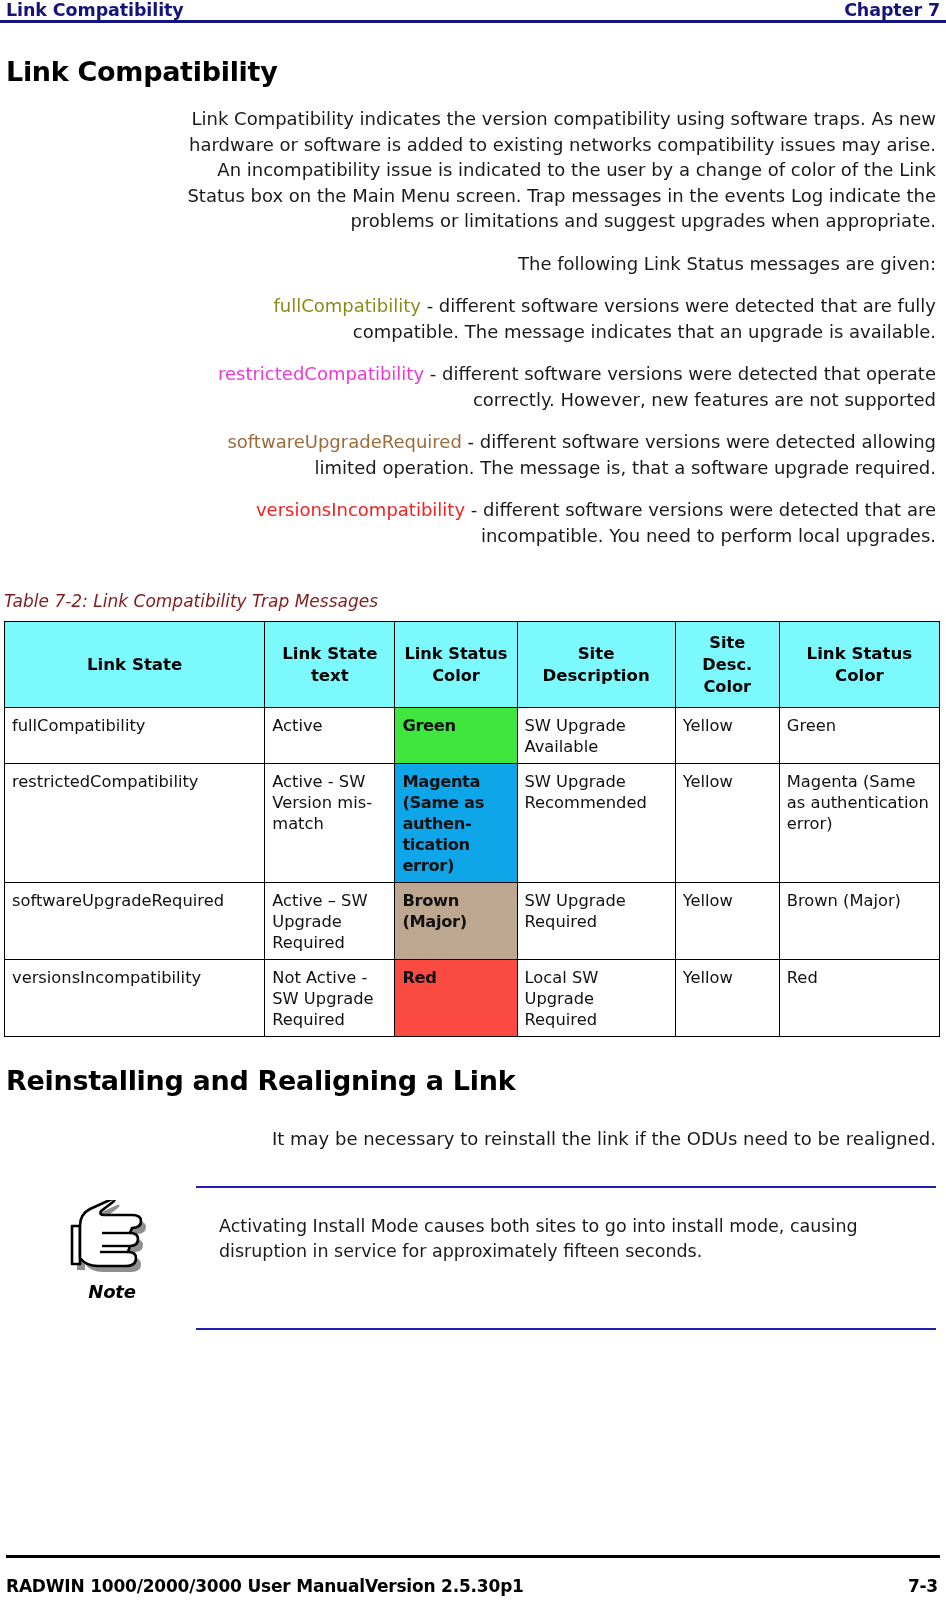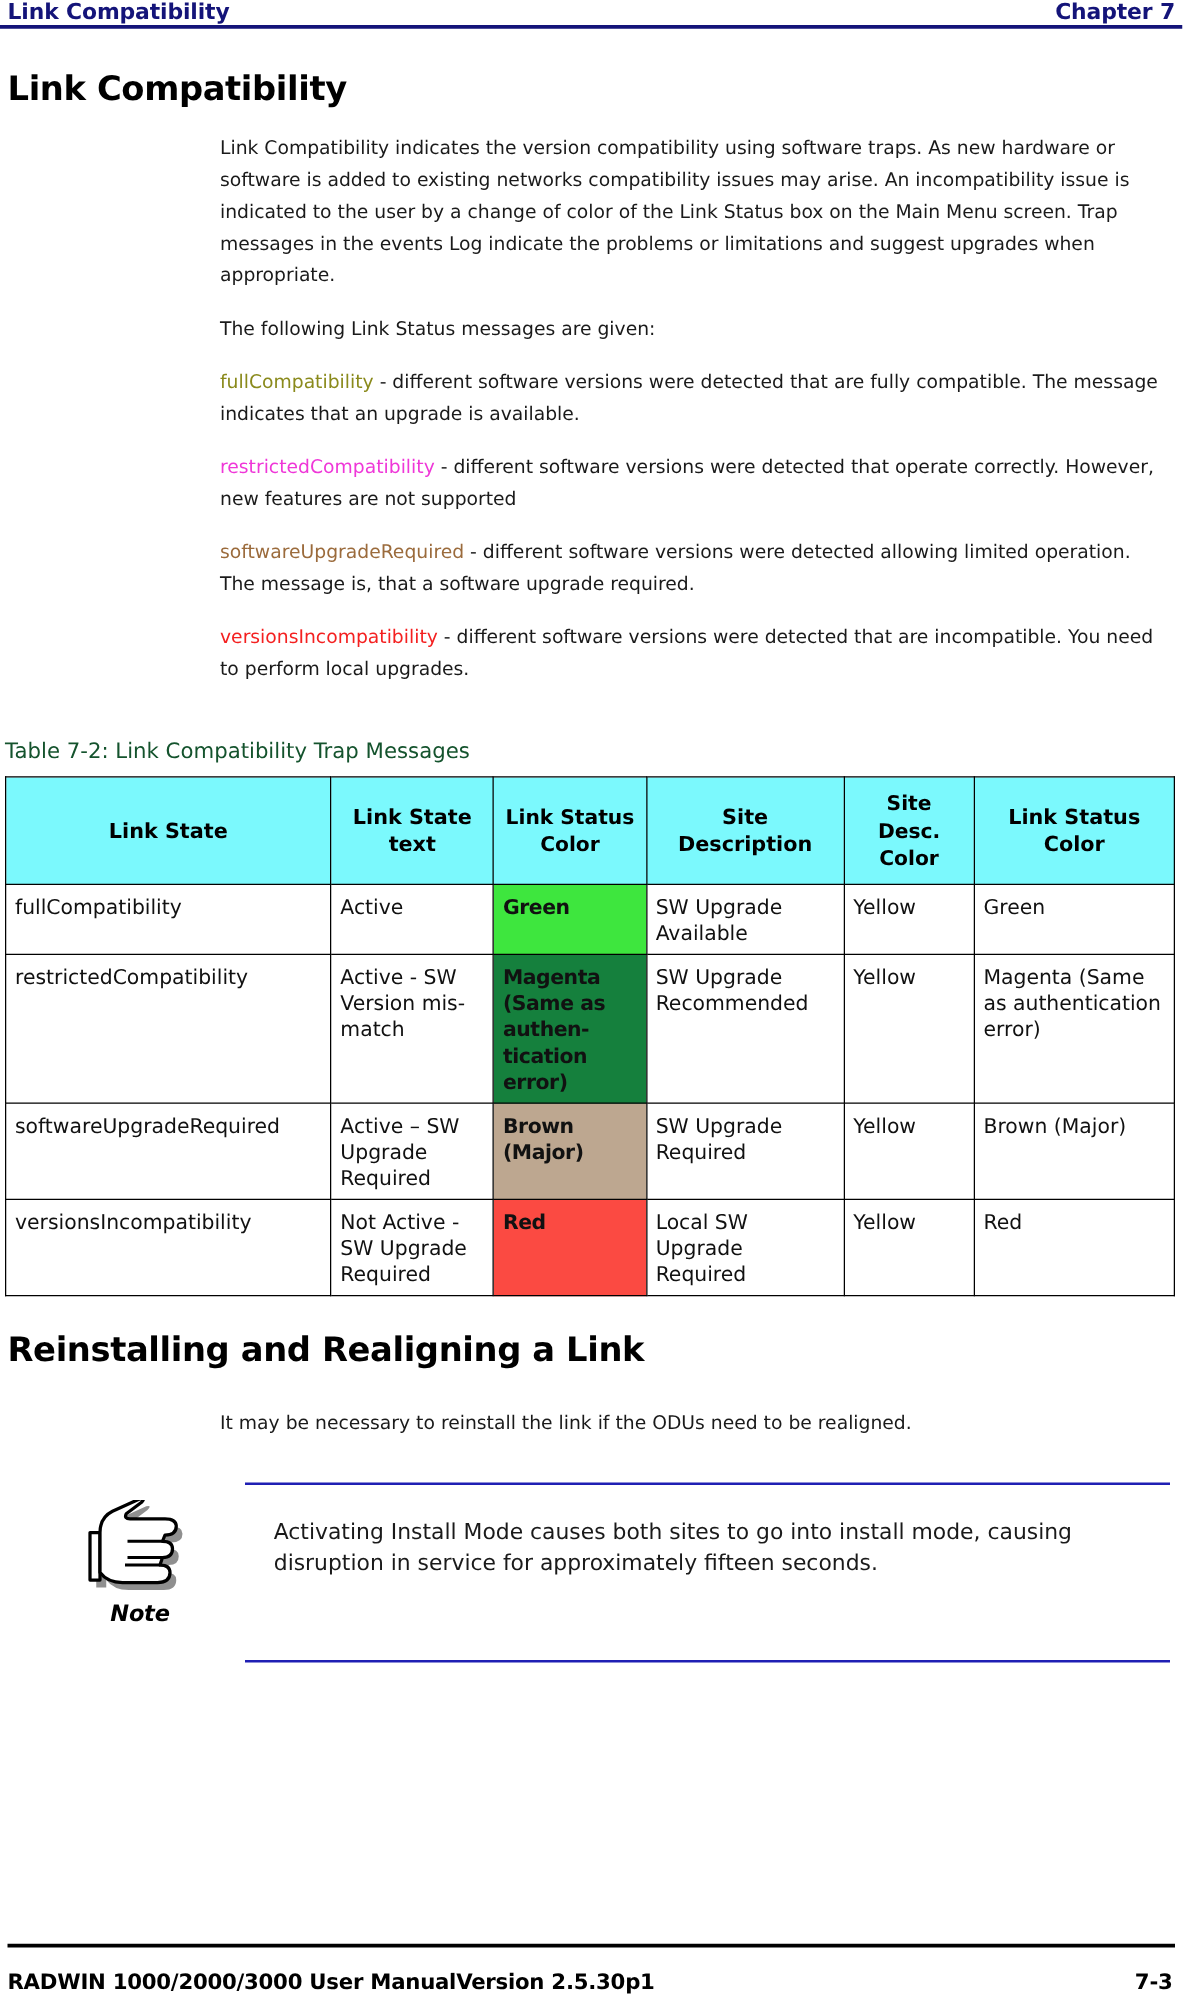--- a/index.html
+++ b/index.html
@@ -63,38 +63,39 @@
     margin-top: 28px;
     margin-bottom: 29px;
   }
 
   .para-col {
     margin-left: 176px;
     width: 760px;
   }
   p.body-text {
     margin: 0 0 17px 0;
-    font-size: 15px;
+    font-size: 18px;
     line-height: 25.5px;
     color: #1a1a1a;
-    text-align: left;
+    text-align: right;
   }
   p.body-text:last-child { margin-bottom: 0; }
 
   .term { font-weight: normal; }
   .term-full  { color: #8a8a1c; }
   .term-restr { color: #ef37d8; }
   .term-swup  { color: #9b6b3c; }
   .term-vers  { color: #f42020; }
 
   
   .table-caption {
     margin: 0 0 9px 4px;
     font-size: 17px;
-    color: #14532d;
+    font-style: italic;
+    color: #7f1d1d;
     line-height: 22px;
   }
   table.trap-table {
     border-collapse: collapse;
     margin-left: 4px;
     width: 936px;
     table-layout: fixed;
   }
   table.trap-table th,
   table.trap-table td {
@@ -116,21 +117,21 @@
   }
   table.trap-table thead th.tight {
     font-size: 16.2px;
   }
   td.color-cell {
     font-weight: bold;
     color: #000;
     letter-spacing: -0.35px;
   }
   .c-green   { background: #3ee63e; }
-  .c-magenta { background: #15803d; margin-left: 22px; }
+  .c-magenta { background: #0ea5e9; margin-left: 22px; }
   .c-brown   { background: #bda790; }
   .c-red     { background: #fb4a42; }
 
   .col1 { width: 260px; }
   .col2 { width: 130px; }
   .col3 { width: 122px; }
   .col4 { width: 158px; }
   .col5 { width: 104px; }
   .col6 { width: 160px; }
 

